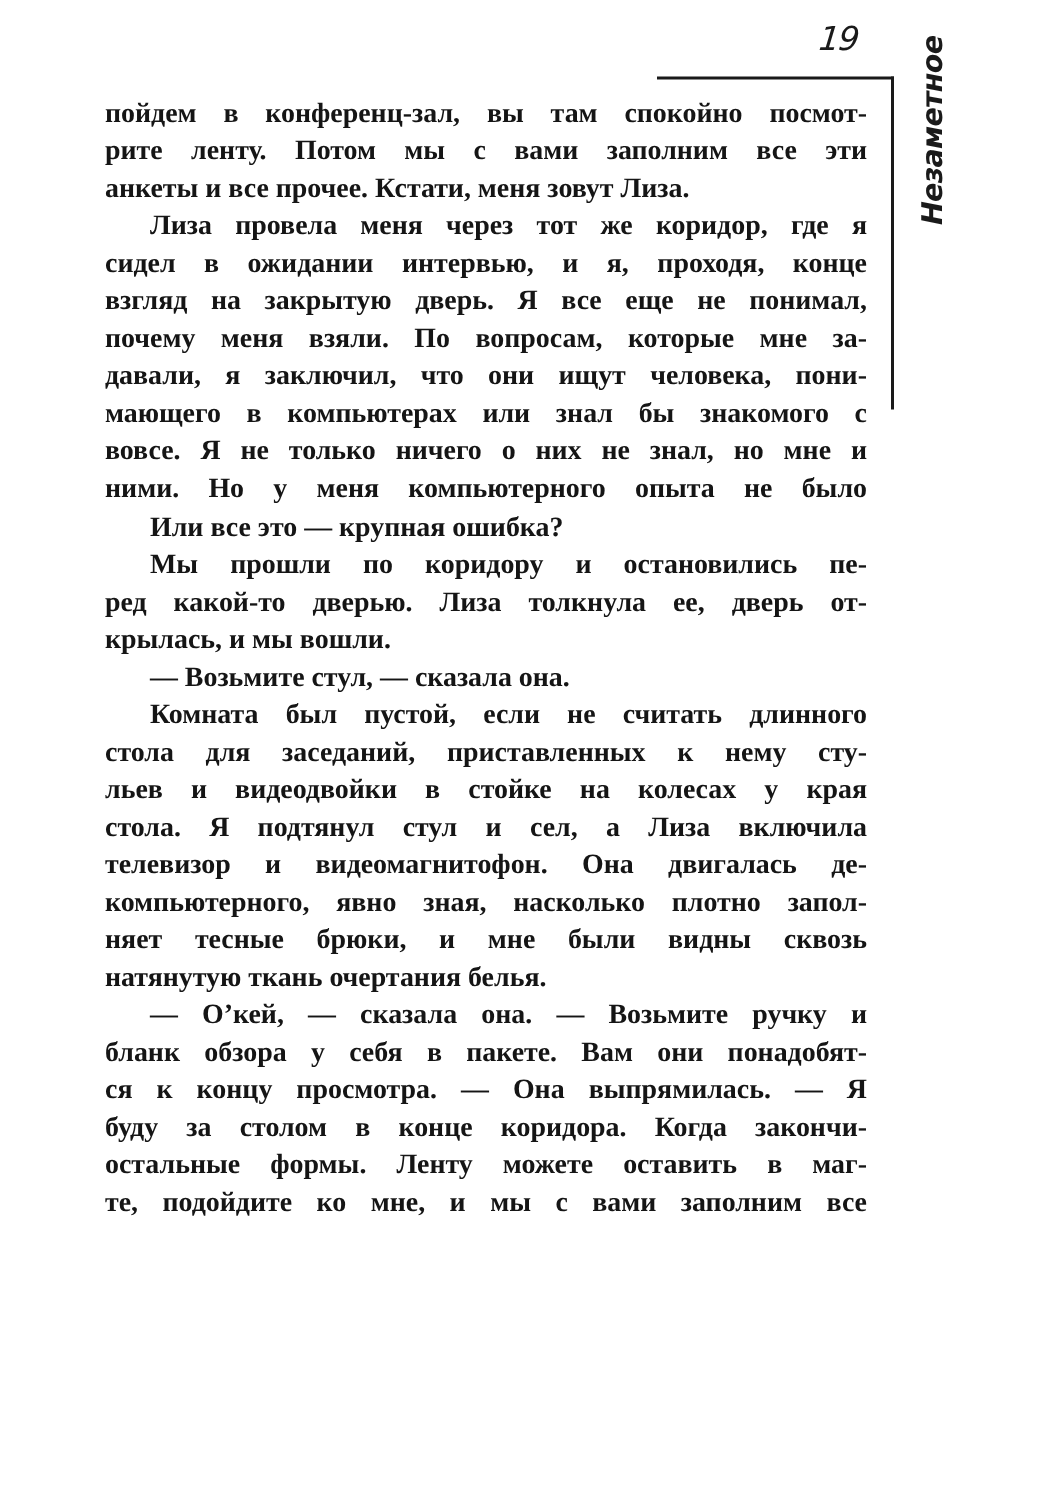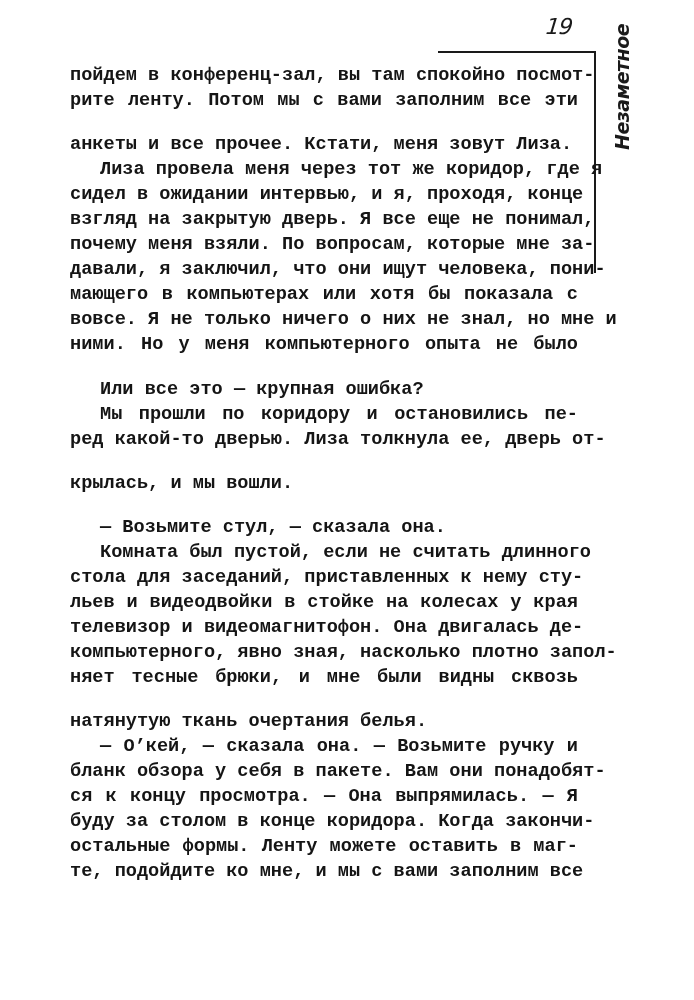--- a/index.html
+++ b/index.html
@@ -54,71 +54,71 @@
       letter-spacing: -0.5px;
       color: #1a1a1a;
       white-space: nowrap;
       line-height: 28px;
     }
     .text-column {
       position: absolute;
       left: 70px;
       top: 63px;
       width: 508px;
-      font-family: Liberation Mono, monospace;
+      font-family: Liberation Serif, serif;
       font-weight: bold;
       font-size: 18.6px;
       line-height: 25.06px;
     }
     .line {
       display: block;
       height: 25.06px;
       white-space: nowrap;
       text-align: justify;
       text-align-last: justify;
       overflow: visible;
     }
     .line.indent {
       padding-left: 30px;
     }
     .line.last {
       text-align: left;
       text-align-last: left;
-      margin-top: 19px;
     }
   </style>
 </head>
 <body>
 
 <div>
   <div class="page-number">19</div>
   <div class="bracket-h"></div>
   <div class="bracket-v"></div>
   <div class="margin-note">Незаметное</div>
 
   <div class="text-column">
     <span class="line">пойдем в конференц-зал, вы там спокойно посмот-</span>
     <span class="line">рите ленту. Потом мы с вами заполним все эти</span>
     <span class="line last">анкеты и все прочее. Кстати, меня зовут Лиза.</span>
     <span class="line indent">Лиза провела меня через тот же коридор, где я</span>
     <span class="line">сидел в ожидании интервью, и я, проходя, конце</span>
     <span class="line">взгляд на закрытую дверь. Я все еще не понимал,</span>
     <span class="line">почему меня взяли. По вопросам, которые мне за-</span>
     <span class="line">давали, я заключил, что они ищут человека, пони-</span>
-    <span class="line">мающего в компьютерах или хотя бы показала с</span>
+    <span class="line">мающего в компьютерах или знал бы знакомого с</span>
     <span class="line">вовсе. Я не только ничего о них не знал, но мне и</span>
     <span class="line">ними. Но у меня компьютерного опыта не было</span>
     <span class="line indent last">Или все это — крупная ошибка?</span>
     <span class="line indent">Мы прошли по коридору и остановились пе-</span>
     <span class="line">ред какой-то дверью. Лиза толкнула ее, дверь от-</span>
     <span class="line last">крылась, и мы вошли.</span>
     <span class="line indent last">— Возьмите стул, — сказала она.</span>
     <span class="line indent">Комната был пустой, если не считать длинного</span>
     <span class="line">стола для заседаний, приставленных к нему сту-</span>
     <span class="line">льев и видеодвойки в стойке на колесах у края</span>
+    <span class="line">стола. Я подтянул стул и сел, а Лиза включила</span>
     <span class="line">телевизор и видеомагнитофон. Она двигалась де-</span>
     <span class="line">компьютерного, явно зная, насколько плотно запол-</span>
     <span class="line">няет тесные брюки, и мне были видны сквозь</span>
     <span class="line last">натянутую ткань очертания белья.</span>
     <span class="line indent">— О’кей, — сказала она. — Возьмите ручку и</span>
     <span class="line">бланк обзора у себя в пакете. Вам они понадобят-</span>
     <span class="line">ся к концу просмотра. — Она выпрямилась. — Я</span>
     <span class="line">буду за столом в конце коридора. Когда закончи-</span>
     <span class="line">остальные формы. Ленту можете оставить в маг-</span>
     <span class="line">те, подойдите ко мне, и мы с вами заполним все</span>

